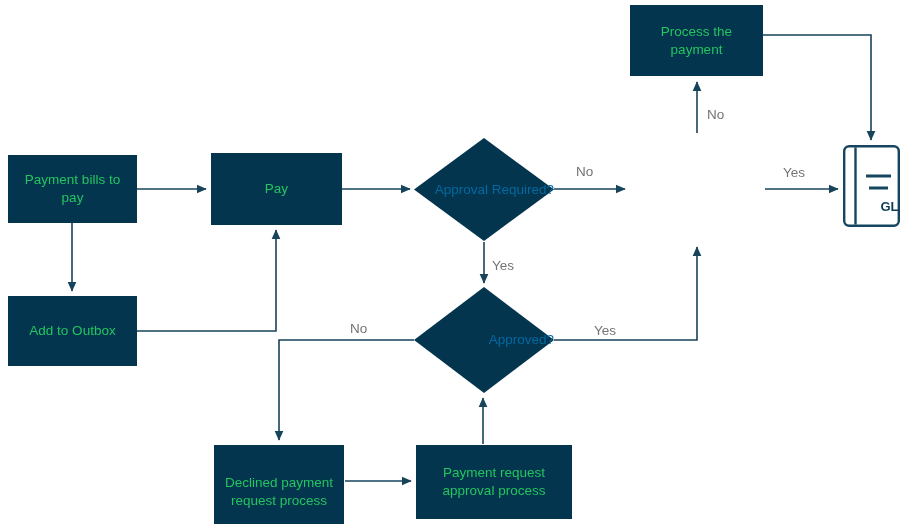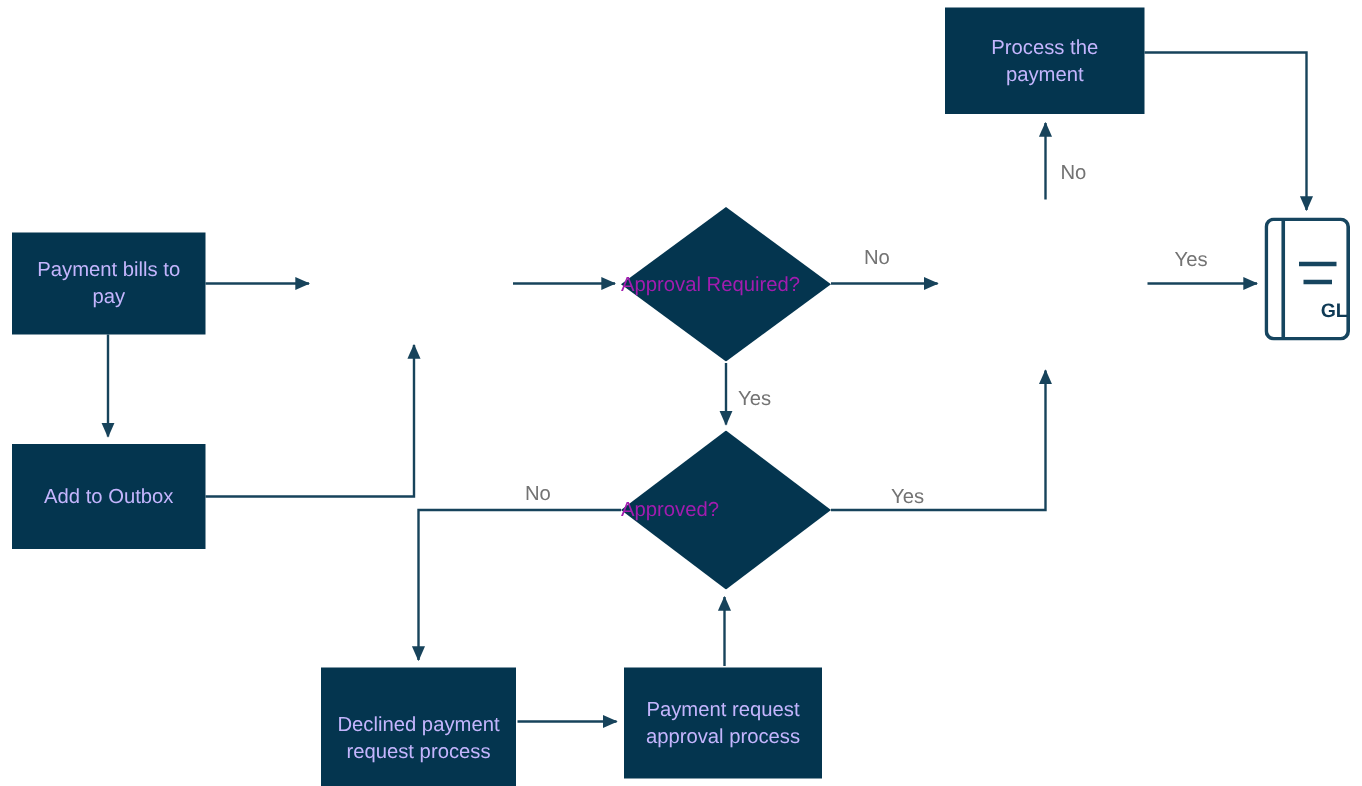--- a/index.html
+++ b/index.html
@@ -29,21 +29,21 @@
   .node {
     position: absolute;
     box-sizing: border-box;
     display: flex;
     align-items: center;
     justify-content: center;
     text-align: center;
   }
   .node.process {
     background: #04354F;
-    color: #c4b5fd;
+    color: #22c55e;
     font-size: 13.5px;
     line-height: 1.32;
     padding: 2px 6px;
   }
   .diamond-wrap {
     position: absolute;
   }
   .diamond-shape {
     position: absolute;
     left: 0;
@@ -52,23 +52,23 @@
     height: 100%;
   }
   .diamond-label {
     position: absolute;
     left: 0;
     top: 0;
     width: 100%;
     height: 100%;
     display: flex;
     align-items: center;
-    justify-content: flex-start;
+    justify-content: flex-end;
     text-align: center;
-    color: #a21caf;
+    color: #0369a1;
     font-size: 13.5px;
     line-height: 1.32;
   }
   .edge-label {
     position: absolute;
     color: #737373;
     font-size: 13.5px;
     line-height: 1;
     white-space: nowrap;
   }
@@ -127,30 +127,33 @@
   </svg>
 
   <div class="node process" style="left:8px; top:155px; width:129px; height:68px;">
     <span>Payment bills to pay</span>
   </div>
 
   <div class="node process" style="left:8px; top:296px; width:129px; height:70px;">
     <span>Add to Outbox</span>
   </div>
 
+  <div class="node process" style="left:211px; top:153px; width:131px; height:72px;">
+    <span>Pay</span>
+  </div>
 
   <div class="node process" style="left:630px; top:5px; width:133px; height:71px;">
     <span>Process the payment</span>
   </div>
 
   <div class="node process" style="left:214px; top:445px; width:130px; height:94px;">
     <span>Declined payment request process</span>
   </div>
 
-  <div class="node process" style="left:416px; top:445px; width:132px; height:74px;">
+  <div class="node process" style="left:416px; top:445px; width:156px; height:74px;">
     <span>Payment request approval process</span>
   </div>
 
   <div class="diamond-wrap" style="left:414px; top:138px; width:140px; height:103px;">
     <svg class="diamond-shape" viewBox="0 0 140 103" preserveAspectRatio="none">
       <polygon points="70,0 140,51.5 70,103 0,51.5" fill="#04354F"></polygon>
     </svg>
     <div class="diamond-label">
       <span>Approval Required?</span>
     </div>

